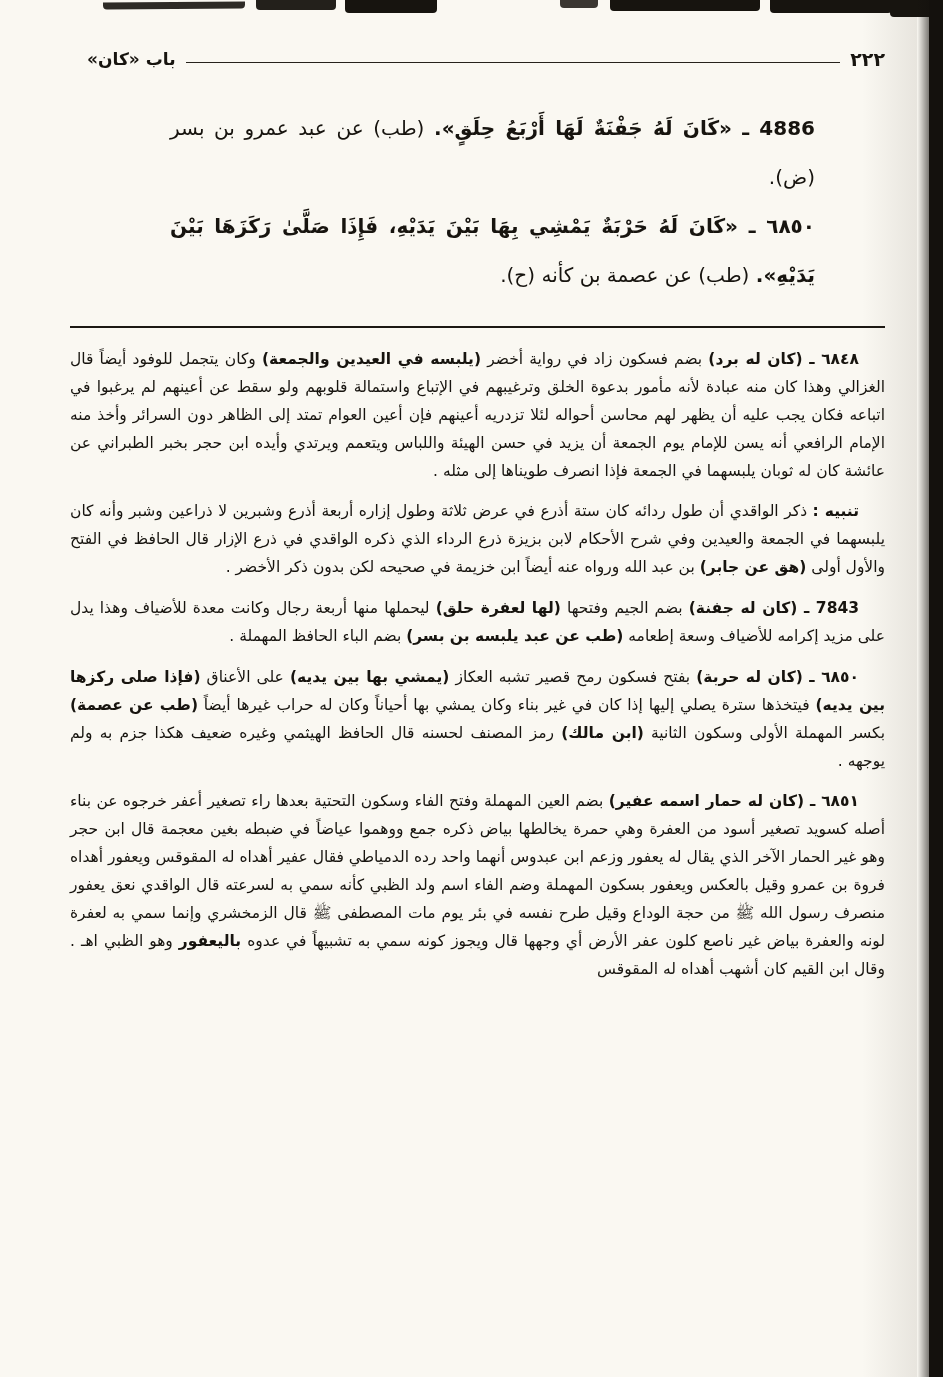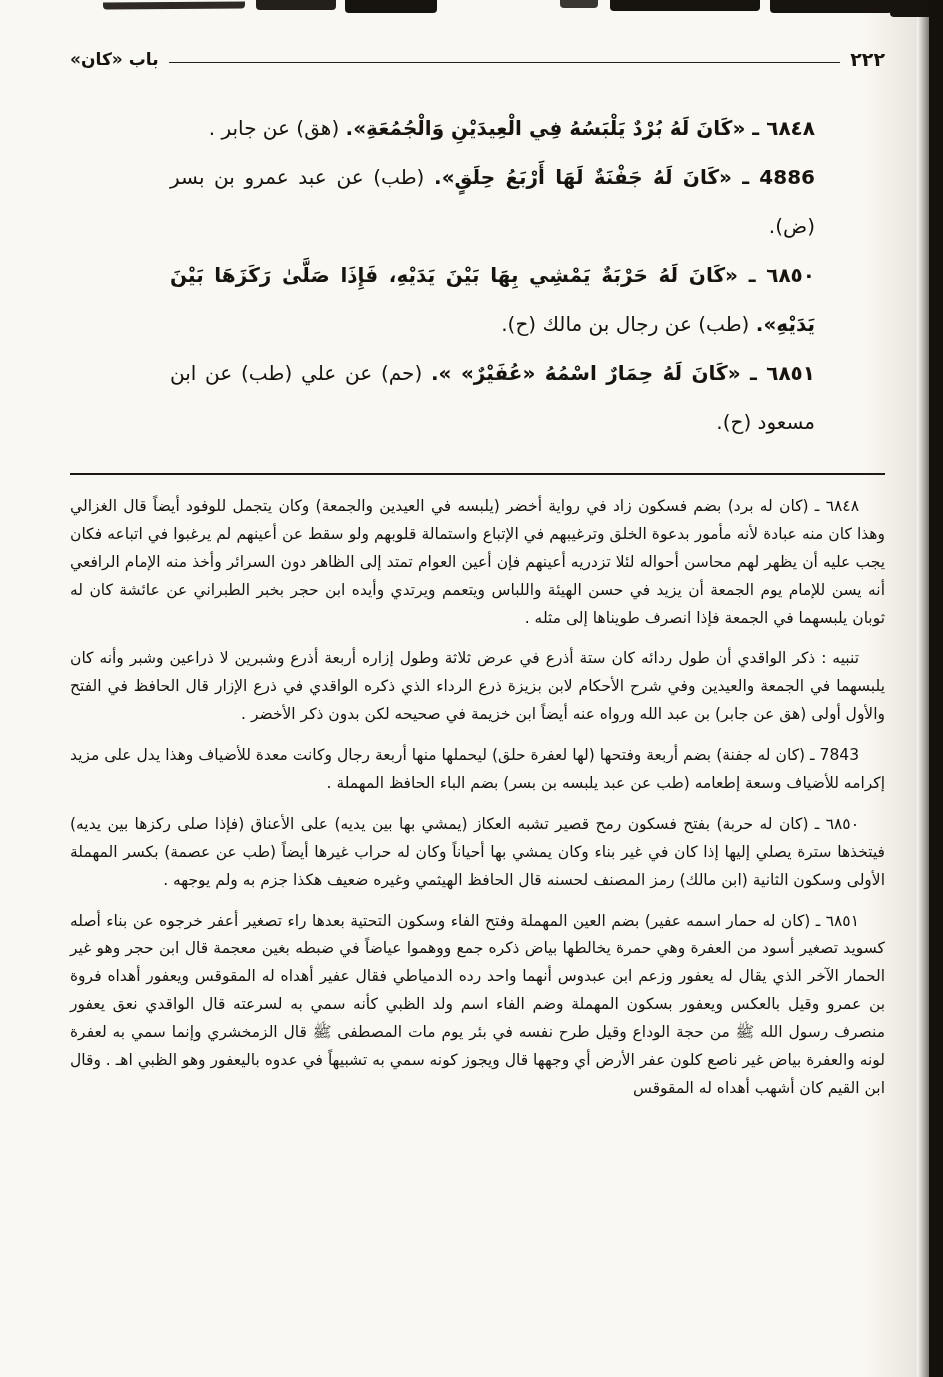--- a/index.html
+++ b/index.html
@@ -30,21 +30,21 @@
   .spine-strip{position:absolute;right:0;top:0;width:14px;height:100%;background:#14110d;z-index:6;}
   .spine-shadow{position:absolute;right:14px;top:0;width:12px;height:100%;
     background:linear-gradient(to right, rgba(20,17,13,0), rgba(20,17,13,.55));z-index:6;}
   .page-curve{position:absolute;right:26px;top:0;width:55px;height:100%;
     background:linear-gradient(to right, rgba(70,58,44,0), rgba(70,58,44,.10));z-index:4;}
 
   
   header{display:flex;align-items:center;gap:10px;margin-top:8px;}
   .page-num{font-size:19px;font-weight:bold;letter-spacing:1px;}
   .header-rule{flex:1;border-bottom:1.6px solid #26221c;margin-top:6px;}
-  .chapter{font-size:17px;font-weight:bold;}
+  .chapter{font-size:17px;font-weight:bold;margin-left:17px;}
 
   
   .hadiths{margin:34px 70px 0 100px;}
   .hadiths p{
     margin:0;
     font-size:20px;
     line-height:2.45;
     text-align:justify;
   }
   .hadiths .b{font-weight:bold;}
@@ -56,21 +56,21 @@
   }
 
   
   .commentary p{
     margin:0 0 13px 0;
     font-size:15.5px;
     line-height:1.8;
     text-align:justify;
     text-indent:26px;
   }
-  .commentary .b{font-weight:normal;}
+  .commentary .b{font-weight:bold;}
 </style>
 </head>
 <body>
 
 <div class="page">
 
   <span class="artifact a1"></span>
   <span class="artifact a2"></span>
   <span class="artifact a3"></span>
   <span class="artifact a4"></span>
@@ -81,29 +81,27 @@
   <span class="spine-shadow"></span>
   <span class="spine-strip"></span>
 
   <header>
     <span class="page-num">٢٢٢</span>
     <span class="header-rule"></span>
     <span class="chapter">باب «كان»</span>
   </header>
 
   <section class="hadiths">
-    <p><span class="b">٦٨٤٨ ـ «كَانَ لَهُ بُرْدٌ يَلْبَسُهُ فِي الْعِيدَيْنِ وَالْجُمُعَةِ».</span><span> (هق) عن جابر .</span></p>
     <p><span class="b">4886 ـ «كَانَ لَهُ جَفْنَةٌ لَهَا أَرْبَعُ حِلَقٍ».</span><span> (طب) عن عبد عمرو بن بسر (ض).</span></p>
-    <p><span class="b">٦٨٥٠ ـ «كَانَ لَهُ حَرْبَةٌ يَمْشِي بِهَا بَيْنَ يَدَيْهِ، فَإِذَا صَلَّىٰ رَكَزَهَا بَيْنَ يَدَيْهِ».</span><span> (طب) عن رجال بن مالك (ح).</span></p>
-    <p><span class="b">٦٨٥١ ـ «كَانَ لَهُ حِمَارٌ اسْمُهُ «عُفَيْرٌ» ».</span><span> (حم) عن علي (طب) عن ابن مسعود (ح).</span></p>
+    <p><span class="b">٦٨٥٠ ـ «كَانَ لَهُ حَرْبَةٌ يَمْشِي بِهَا بَيْنَ يَدَيْهِ، فَإِذَا صَلَّىٰ رَكَزَهَا بَيْنَ يَدَيْهِ».</span><span> (طب) عن عصمة بن كأنه (ح).</span></p>
   </section>
 
   <hr class="separator">
 
   <section class="commentary">
     <p><span class="b">٦٨٤٨ ـ (كان له برد)</span><span> بضم فسكون زاد في رواية أخضر </span><span class="b">(يلبسه في العيدين والجمعة)</span><span> وكان يتجمل للوفود أيضاً قال الغزالي وهذا كان منه عبادة لأنه مأمور بدعوة الخلق وترغيبهم في الإتباع واستمالة قلوبهم ولو سقط عن أعينهم لم يرغبوا في اتباعه فكان يجب عليه أن يظهر لهم محاسن أحواله لئلا تزدريه أعينهم فإن أعين العوام تمتد إلى الظاهر دون السرائر وأخذ منه الإمام الرافعي أنه يسن للإمام يوم الجمعة أن يزيد في حسن الهيئة واللباس ويتعمم ويرتدي وأيده ابن حجر بخبر الطبراني عن عائشة كان له ثوبان يلبسهما في الجمعة فإذا انصرف طويناها إلى مثله .</span></p>
     <p><span class="b">تنبيه :</span><span> ذكر الواقدي أن طول ردائه كان ستة أذرع في عرض ثلاثة وطول إزاره أربعة أذرع وشبرين لا ذراعين وشبر وأنه كان يلبسهما في الجمعة والعيدين وفي شرح الأحكام لابن بزيزة ذرع الرداء الذي ذكره الواقدي في ذرع الإزار قال الحافظ في الفتح والأول أولى </span><span class="b">(هق عن جابر)</span><span> بن عبد الله ورواه عنه أيضاً ابن خزيمة في صحيحه لكن بدون ذكر الأخضر .</span></p>
-    <p><span class="b">7843 ـ (كان له جفنة)</span><span> بضم أربعة وفتحها </span><span class="b">(لها لعفرة حلق)</span><span> ليحملها منها أربعة رجال وكانت معدة للأضياف وهذا يدل على مزيد إكرامه للأضياف وسعة إطعامه </span><span class="b">(طب عن عبد يلبسه بن بسر)</span><span> بضم الباء الحافظ المهملة .</span></p>
+    <p><span class="b">7843 ـ (كان له جفنة)</span><span> بضم الجيم وفتحها </span><span class="b">(لها لعفرة حلق)</span><span> ليحملها منها أربعة رجال وكانت معدة للأضياف وهذا يدل على مزيد إكرامه للأضياف وسعة إطعامه </span><span class="b">(طب عن عبد يلبسه بن بسر)</span><span> بضم الباء الحافظ المهملة .</span></p>
     <p><span class="b">٦٨٥٠ ـ (كان له حربة)</span><span> بفتح فسكون رمح قصير تشبه العكاز </span><span class="b">(يمشي بها بين يديه)</span><span> على الأعناق </span><span class="b">(فإذا صلى ركزها بين يديه)</span><span> فيتخذها سترة يصلي إليها إذا كان في غير بناء وكان يمشي بها أحياناً وكان له حراب غيرها أيضاً </span><span class="b">(طب عن عصمة)</span><span> بكسر المهملة الأولى وسكون الثانية </span><span class="b">(ابن مالك)</span><span> رمز المصنف لحسنه قال الحافظ الهيثمي وغيره ضعيف هكذا جزم به ولم يوجهه .</span></p>
     <p><span class="b">٦٨٥١ ـ (كان له حمار اسمه عفير)</span><span> بضم العين المهملة وفتح الفاء وسكون التحتية بعدها راء تصغير أعفر خرجوه عن بناء أصله كسويد تصغير أسود من العفرة وهي حمرة يخالطها بياض ذكره جمع ووهموا عياضاً في ضبطه بغين معجمة قال ابن حجر وهو غير الحمار الآخر الذي يقال له يعفور وزعم ابن عبدوس أنهما واحد رده الدمياطي فقال عفير أهداه له المقوقس ويعفور أهداه فروة بن عمرو وقيل بالعكس ويعفور بسكون المهملة وضم الفاء اسم ولد الظبي كأنه سمي به لسرعته قال الواقدي نعق يعفور منصرف رسول الله ﷺ من حجة الوداع وقيل طرح نفسه في بئر يوم مات المصطفى ﷺ قال الزمخشري وإنما سمي به لعفرة لونه والعفرة بياض غير ناصع كلون عفر الأرض أي وجهها قال ويجوز كونه سمي به تشبيهاً في عدوه </span><span class="b">باليعفور</span><span> وهو الظبي اهـ . وقال ابن القيم كان أشهب أهداه له المقوقس</span></p>
   </section>
 
 </div>
 
 </body></html>

